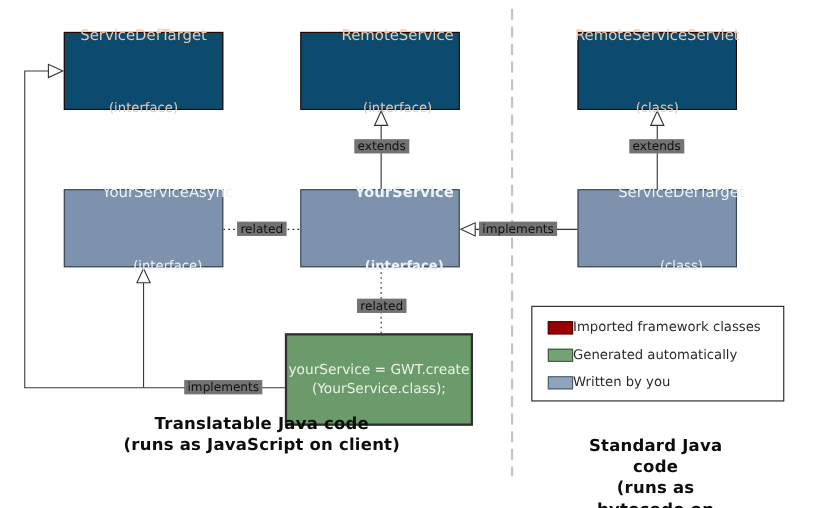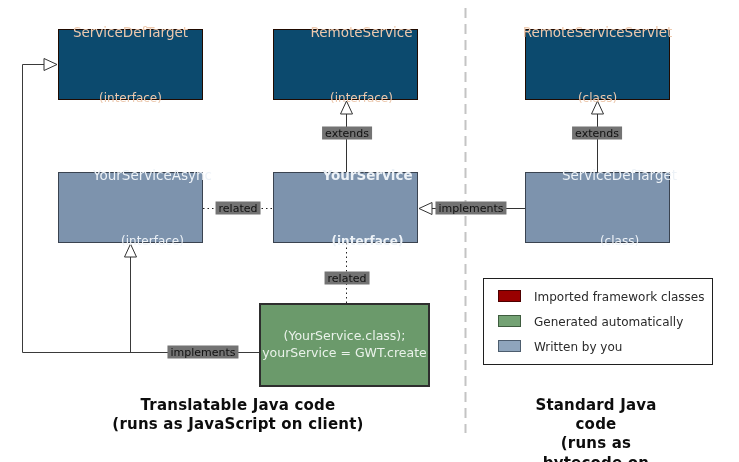--- a/index.html
+++ b/index.html
@@ -31,21 +31,21 @@
   .edge-label{
     position:absolute;transform:translate(-50%,-50%);
     background:#737373;padding:0 3px;font-size:11px;color:#111;white-space:nowrap;
   }
   
   .legend{
     position:absolute;left:483px;top:278px;width:230px;height:87px;box-sizing:border-box;
     background:#fff;border:1px solid #1f1f1f;
     display:flex;flex-direction:column;justify-content:center;gap:11px;padding-left:14px;
   }
-  .legend-row{display:flex;align-items:flex-start;gap:13px;}
+  .legend-row{display:flex;align-items:flex-end;}
   .legend-swatch{width:23px;height:12px;box-sizing:border-box;}
   .legend-label{font-size:12px;color:#2b2b2b;}
   .sw-framework{background:#990000;border:1px solid #4d0000;}
   .sw-user{background:#8fa5bc;border:1px solid #4d5d6e;}
   .sw-generated{background:#74a274;border:1px solid #3f5c3f;}
   
   .caption{
     position:absolute;transform:translateX(-50%);text-align:center;
     font-size:15px;font-weight:bold;color:#0d0d0d;line-height:1.28;letter-spacing:.2px;
   }
@@ -99,22 +99,22 @@
   <div class="box user" style="left:273px;top:172px;font-weight:bold;">
     <div class="title">YourService</div>
     <div class="subtitle">(interface)</div>
   </div>
   <div class="box user" style="left:525px;top:172px;">
     <div class="title">ServiceDefTarget</div>
     <div class="subtitle">(class)</div>
   </div>
 
   <div class="codebox">
+    <div>yourService = GWT.create</div>
     <div>(YourService.class);</div>
-    <div>yourService = GWT.create</div>
   </div>
 
   <div class="edge-label" style="left:347px;top:133px;">extends</div>
   <div class="edge-label" style="left:597px;top:133px;">extends</div>
   <div class="edge-label" style="left:471px;top:208px;">implements</div>
   <div class="edge-label" style="left:238px;top:208px;">related</div>
   <div class="edge-label" style="left:347px;top:278px;">related</div>
   <div class="edge-label" style="left:203px;top:352px;">implements</div>
 
   <div class="legend">
@@ -125,21 +125,21 @@
     <div class="legend-row">
       <span class="legend-swatch sw-generated" style="background: rgb(116, 162, 116);"></span>
       <span class="legend-label">Generated automatically</span>
     </div>
     <div class="legend-row">
       <span class="legend-swatch sw-user" style="background: rgb(143, 165, 188);"></span>
       <span class="legend-label">Written by you</span>
     </div>
   </div>
 
-  <div class="caption" style="left:238px;top:396px;">
+  <div class="caption" style="left:238px;top:376px;">
     <div>Translatable Java code</div>
     <div>(runs as JavaScript on client)</div>
   </div>
   <div class="caption" style="left:596px;top:396px;">
     <div>Standard Java code</div>
     <div>(runs as bytecode on server)</div>
   </div>
 
 </div>
 

